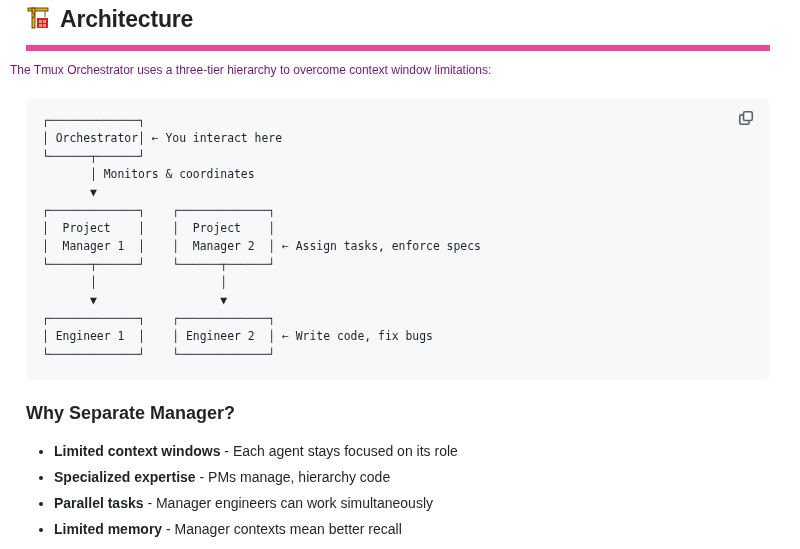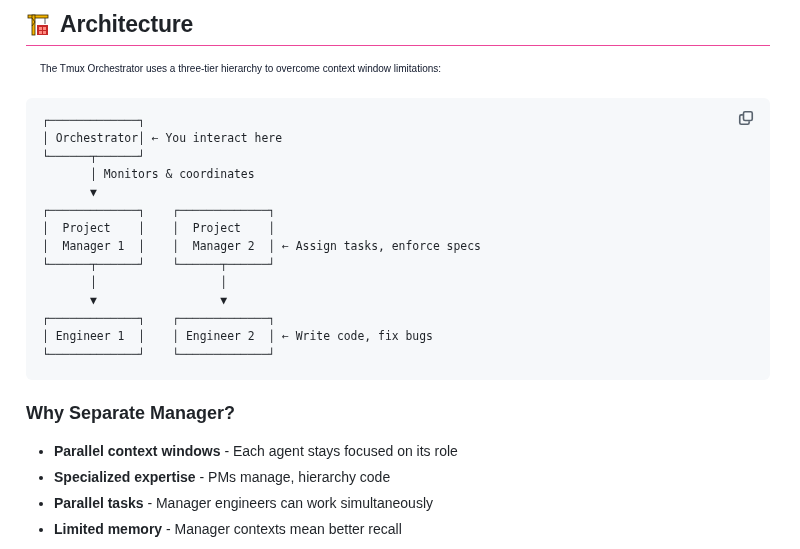--- a/index.html
+++ b/index.html
@@ -2,27 +2,27 @@
 <html><head>
 <meta charset="utf-8">
 <style>
   html, body { margin: 0; padding: 0; background: #ffffff; }
   body {
     width: 800px; height: 549px; overflow: hidden; position: relative;
     font-family: "Liberation Sans", sans-serif; color: #1f2328;
   }
   .h2 {
     position: absolute; left: 26px; top: 8px; width: 744px; height: 37px;
-    border-bottom: 1px solid #ec4899;
-    display: flex; align-items: center;
+    border-bottom: 6px solid #ec4899;
+    display: flex; 
   }
   .h2 .emoji { width: 24px; height: 24px; margin-right: 10px; position: relative; top: -2px; }
   .h2 .title { font-size: 23px; font-weight: 600; letter-spacing: -0.2px; position: relative; top: -2px; }
   .intro {
-    position: absolute; left: 40px; top: 63px; font-size: 10px; color: #0f172a;
+    position: absolute; left: 10px; top: 63px; font-size: 12px; color: #701a75;
   }
   .codebox {
     position: absolute; left: 26px; top: 98px; width: 744px; height: 282px;
     background: #f6f8fa; border-radius: 6px;
   }
   .copy-btn {
     position: absolute; right: 14px; top: 10px; width: 20px; height: 20px; cursor: pointer;
   }
   pre.diagram {
     position: absolute; left: 16px; top: 13px; margin: 0;
@@ -78,17 +78,17 @@
 └─────────────┘    └─────────────┘</pre>
   <svg class="copy-btn" viewBox="0 0 16 16">
     <path d="M5.5 5.5 H4.2 A1.2 1.2 0 0 0 3 6.7 V11.8 A1.2 1.2 0 0 0 4.2 13 H9.3 A1.2 1.2 0 0 0 10.5 11.8 V10.5" fill="none" stroke="#59636e" stroke-width="1.3"></path>
     <rect x="6" y="3" width="7" height="7" rx="1.2" fill="none" stroke="#59636e" stroke-width="1.3"></rect>
   </svg>
 </div>
 
 <div class="h3">Why Separate Manager?</div>
 
 <ul class="reasons">
-  <li><b>Parallel context windows</b><span> - Each agent stays focused on its role</span></li>
+  <li><b>Limited context windows</b><span> - Each agent stays focused on its role</span></li>
   <li><b>Specialized expertise</b><span> - PMs manage, hierarchy code</span></li>
   <li><b>Parallel tasks</b><span> - Manager engineers can work simultaneously</span></li>
   <li><b>Limited memory</b><span> - Manager contexts mean better recall</span></li>
 </ul>
 
 </body></html>

